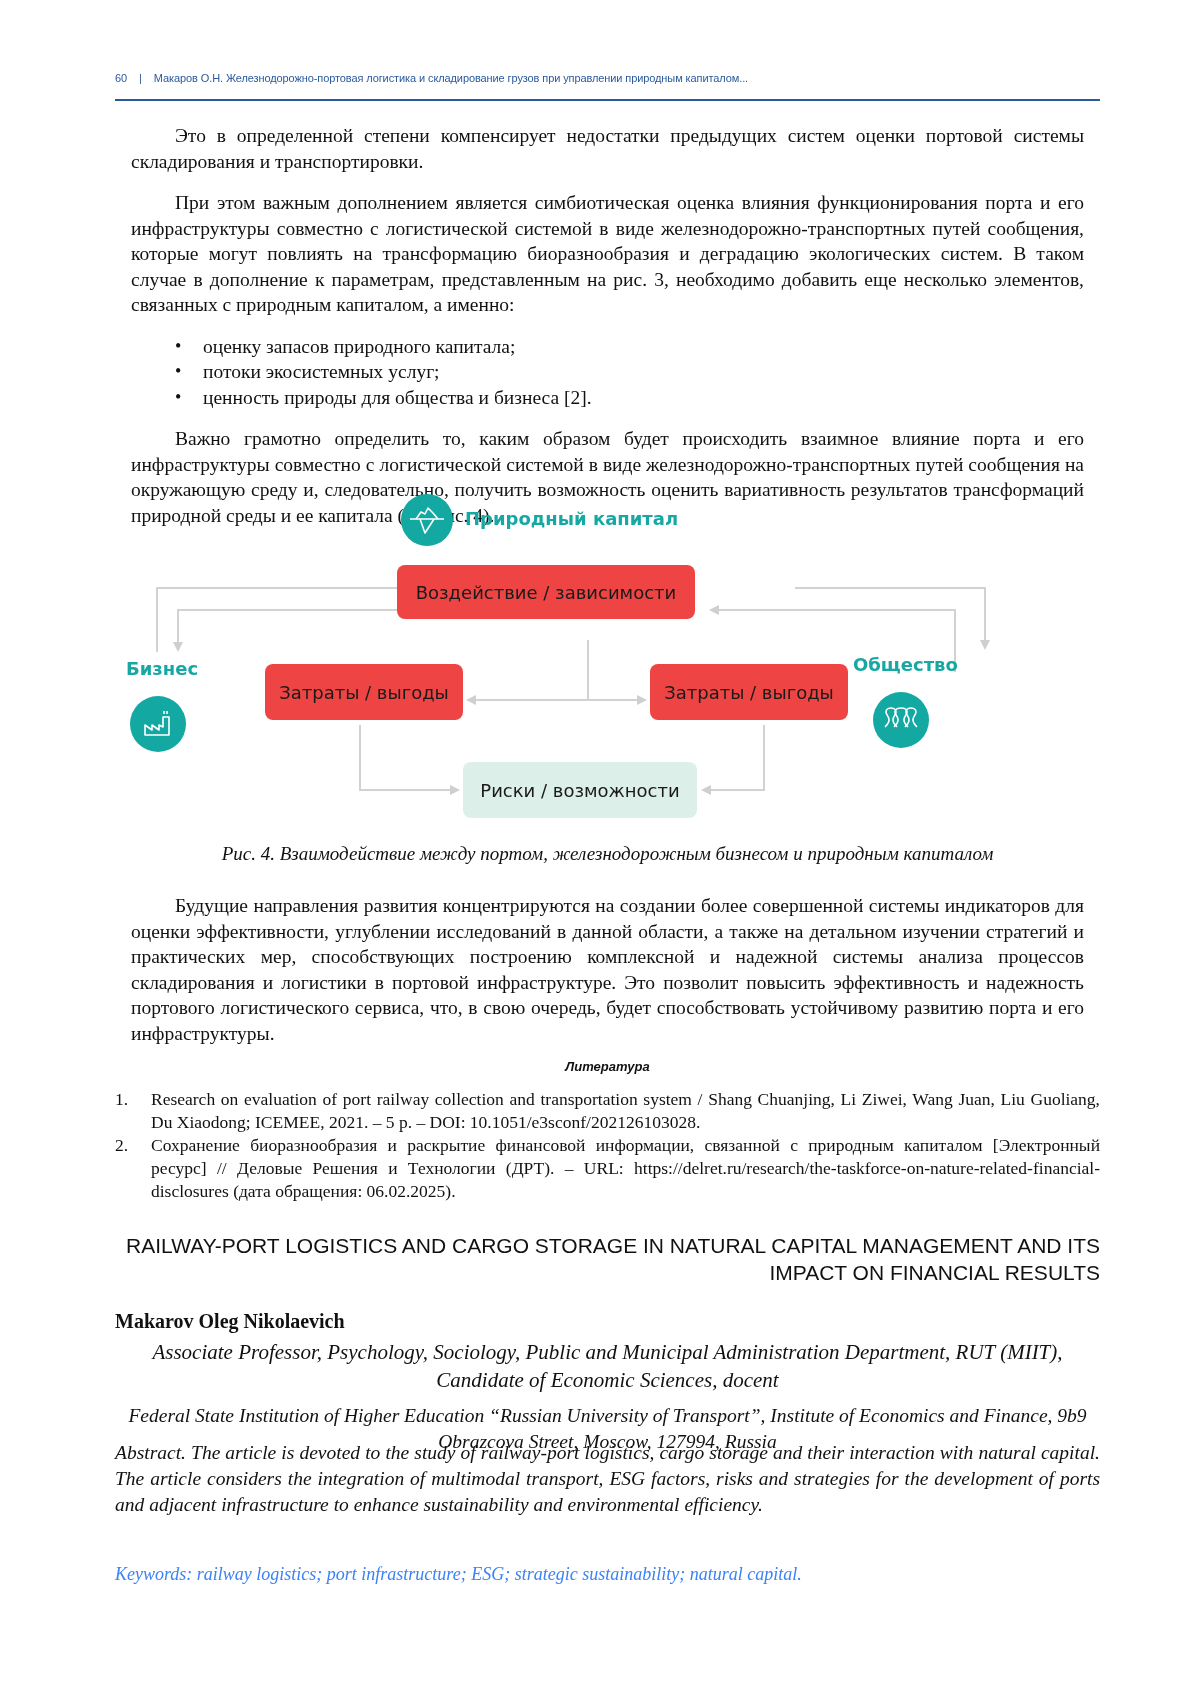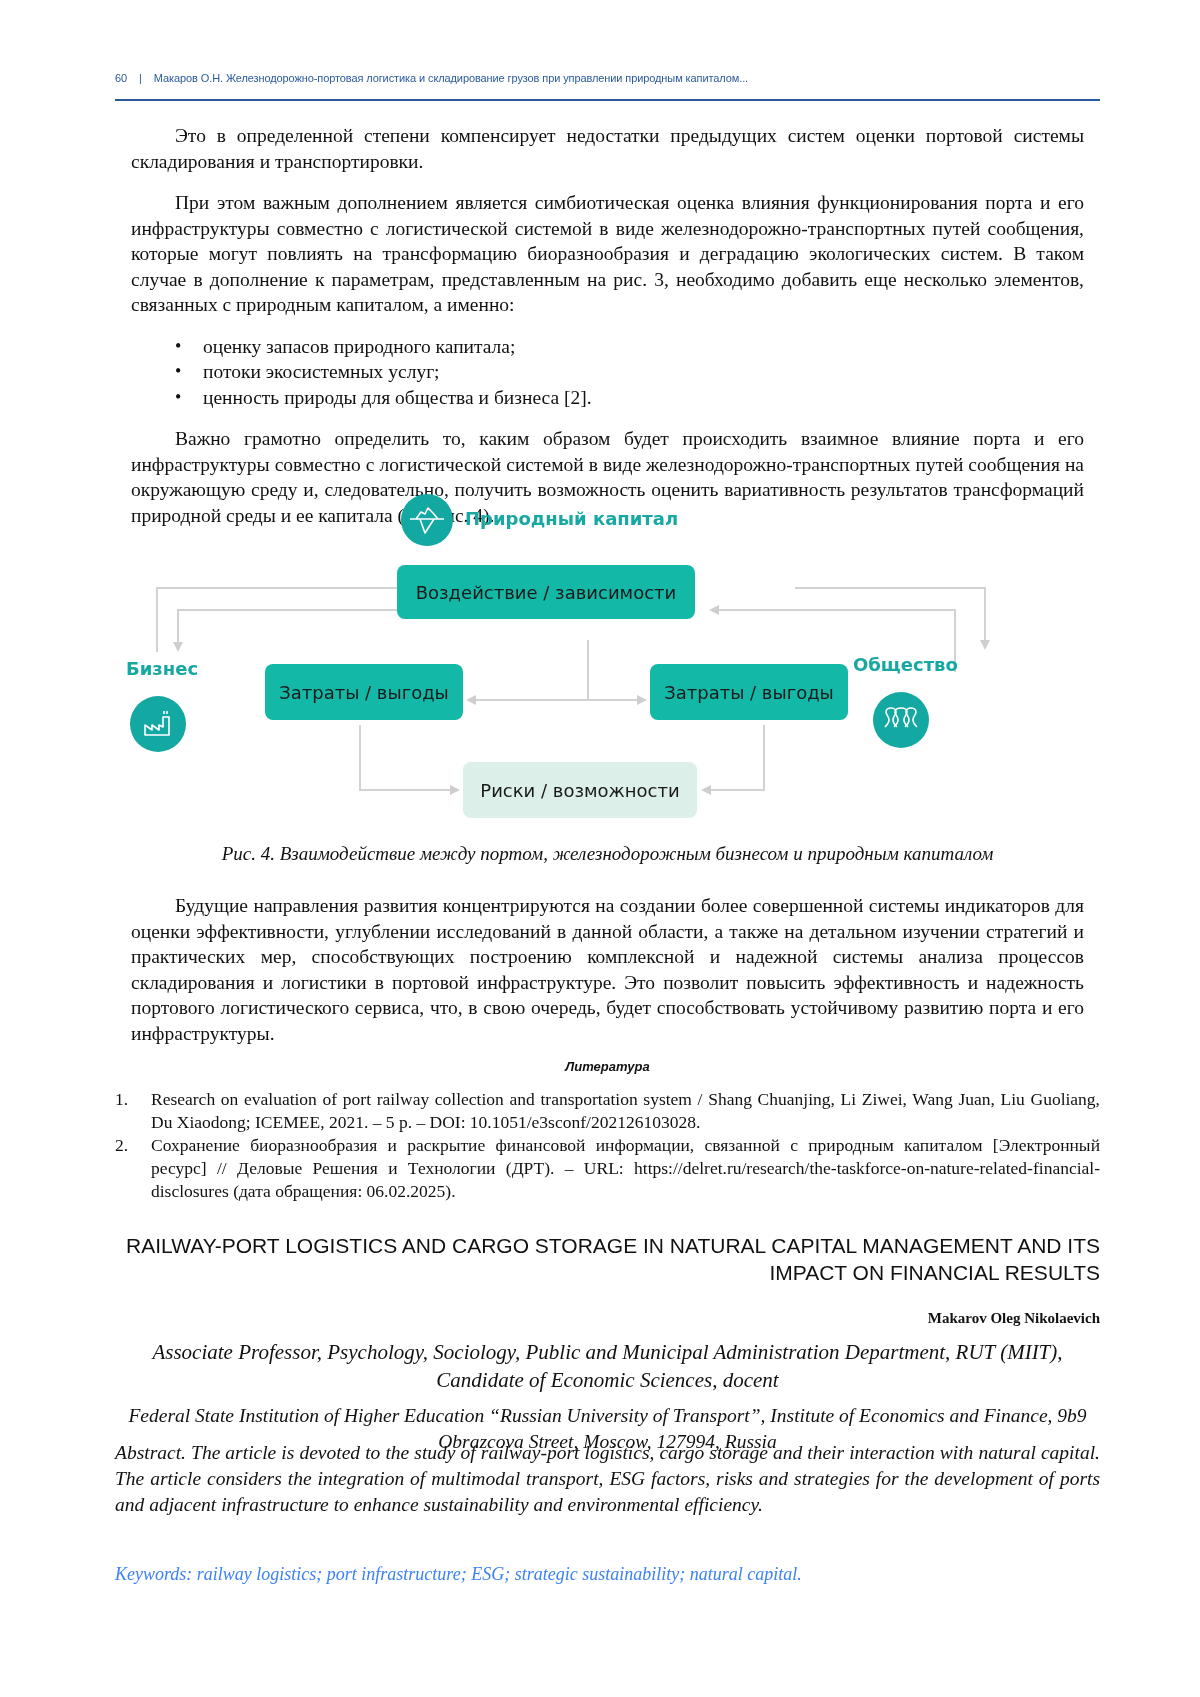--- a/index.html
+++ b/index.html
@@ -19,21 +19,21 @@
   }
   .body-text p { margin: 16px; text-indent: 44px; }
   .body-text ul { margin: 16px; padding: 0; list-style: none; }
   .body-text li { padding-left: 72px; position: relative; }
   .body-text li::before { content: "\2022"; position: absolute; left: 44px; top: 0; font-size: 18px; }
   .diagram { position: absolute; left: 115px; top: 500px; width: 985px; height: 330px; }
   .node {
     position: absolute; border-radius: 8px; display: flex; align-items: center; justify-content: center;
     font-family: "DejaVu Sans", sans-serif; font-size: 18px; color: #1a1a1a;
   }
-  .node.primary { background: #14b8a6; }
+  .node.primary { background: #ef4444; }
   .node.light { background: #dcefe9; }
   .teal-label {
     position: absolute; font-family: "DejaVu Sans", sans-serif; font-weight: bold; font-size: 18px; color: #17a8a3;
     white-space: nowrap;
   }
   .circle-icon {
     position: absolute; border-radius: 50%; background: #14a8a2;
     display: flex; align-items: center; justify-content: center;
   }
   .caption {
@@ -48,22 +48,22 @@
     position: absolute; left: 115px; top: 1088px; width: 985px;
     font-family: "Liberation Serif", serif; font-size: 17.5px; line-height: 23px; color: #111; text-align: justify;
   }
   .refs .ref { position: relative; padding-left: 36px; }
   .refs .num { position: absolute; left: 0; top: 0; }
   .en-title {
     position: absolute; left: 115px; top: 1232px; width: 985px; text-align: right;
     font-family: "Liberation Sans", sans-serif; font-weight: normal; font-size: 21px; line-height: 27px; color: #111;
   }
   .author {
-    position: absolute; left: 115px; top: 1310px; width: 985px; text-align: right;
-    font-family: "Liberation Serif", serif; font-weight: bold; font-size: 15px; color: #111;
+    position: absolute; left: 115px; top: 1310px; width: 985px; text-align: left;
+    font-family: "Liberation Serif", serif; font-weight: bold; font-size: 20px; color: #111;
   }
   .position {
     position: absolute; left: 115px; top: 1338px; width: 985px; text-align: center;
     font-family: "Liberation Serif", serif; font-style: italic; font-size: 21px; line-height: 28px; color: #111;
   }
   .affil {
     position: absolute; left: 115px; top: 1403px; width: 985px; text-align: center;
     font-family: "Liberation Serif", serif; font-style: italic; font-size: 19.5px; line-height: 26px; color: #111;
   }
   .abstract {

